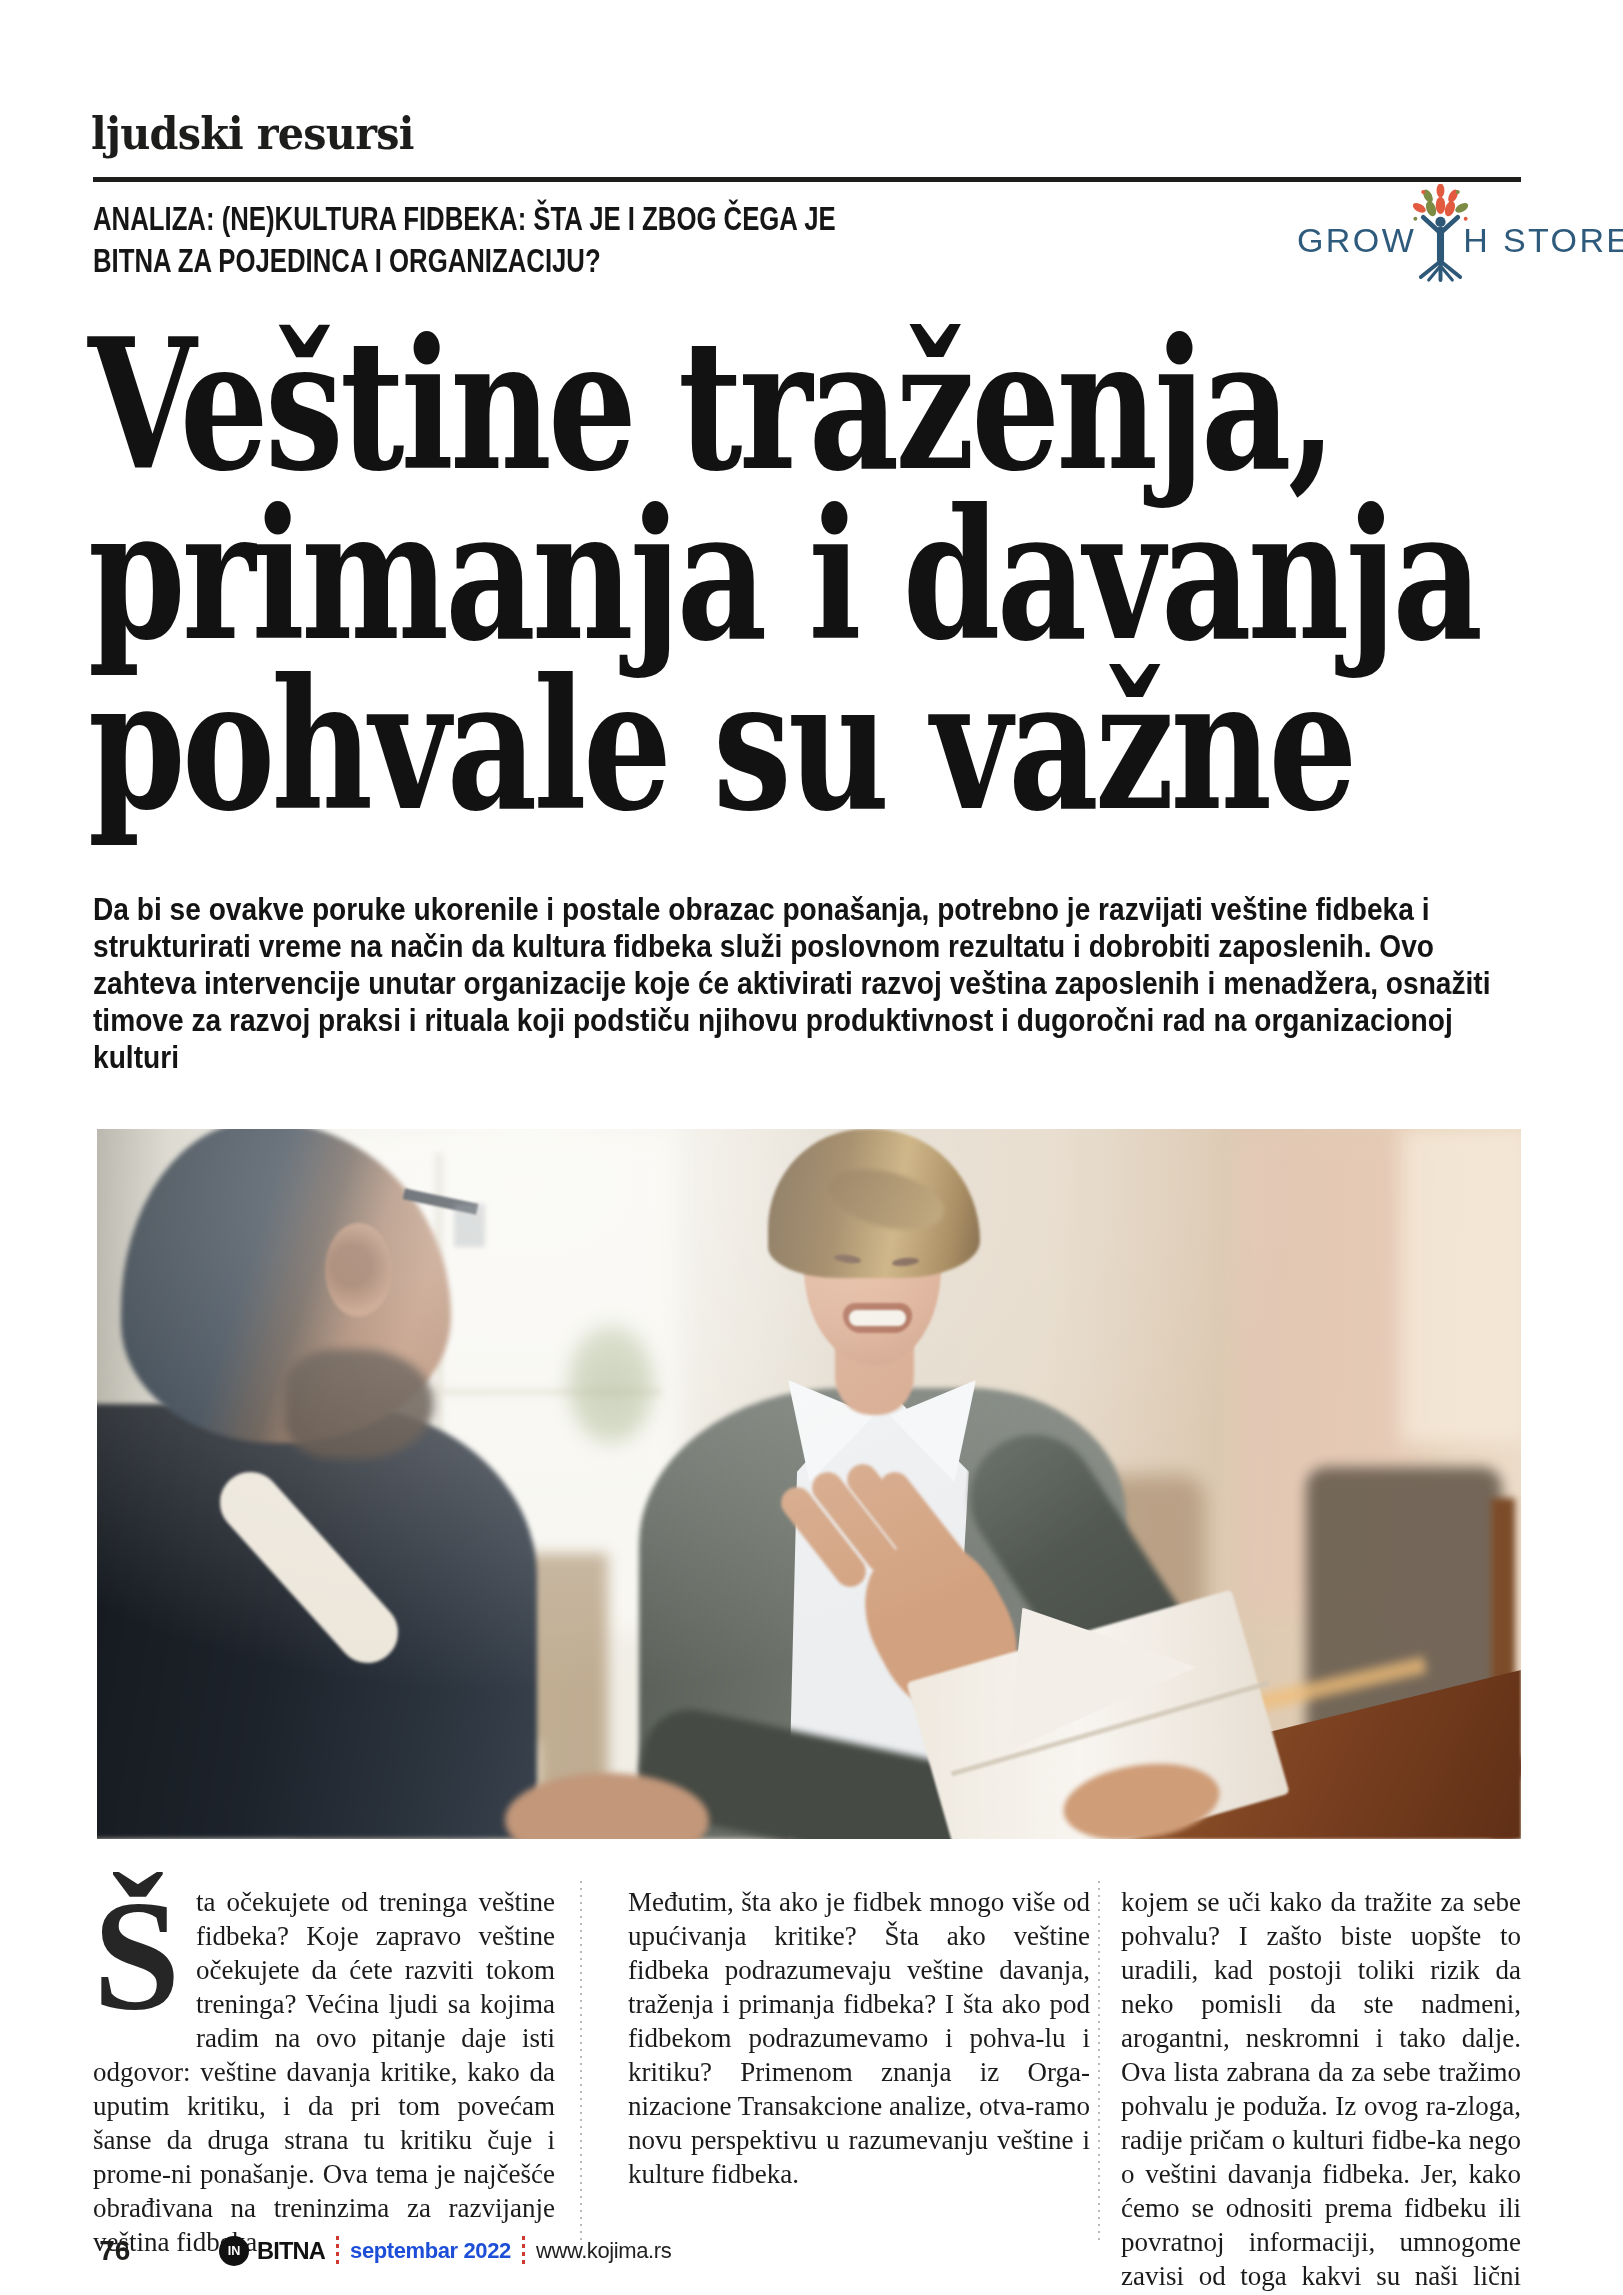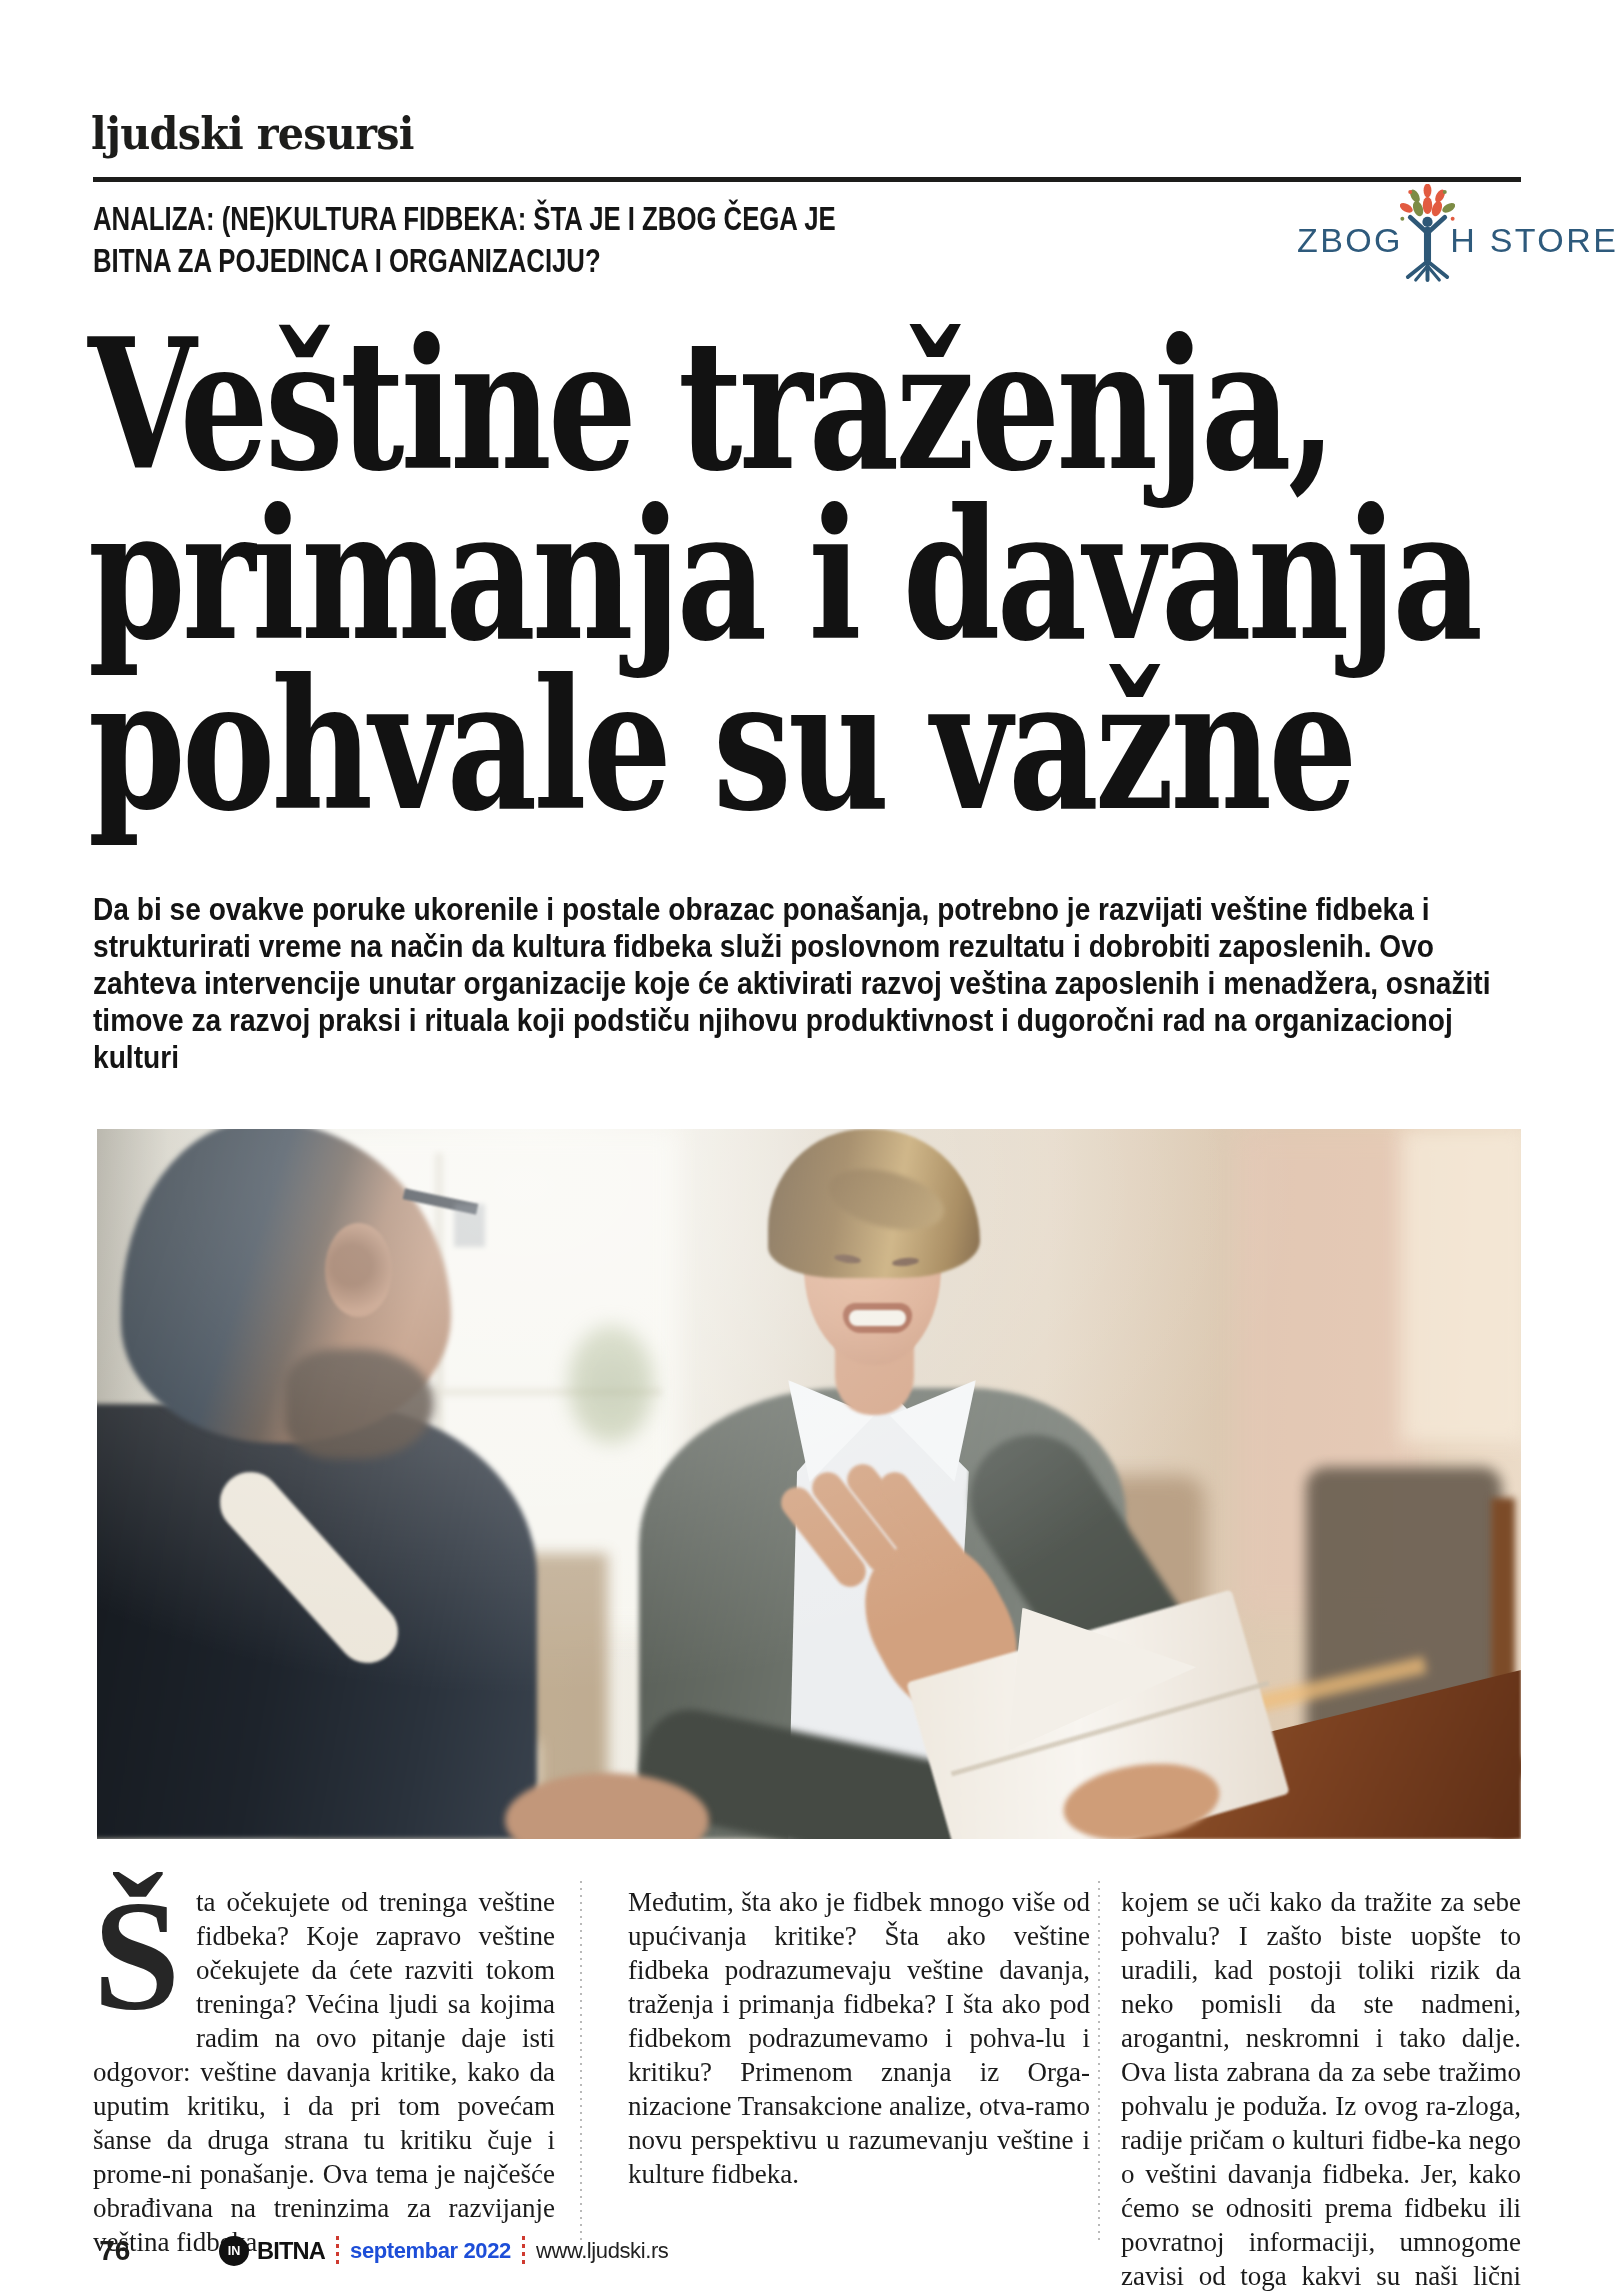--- a/index.html
+++ b/index.html
@@ -166,21 +166,21 @@
 
   <div class="section-label">ljudski resursi</div>
   <div class="top-rule"></div>
 
   <div class="kicker">
     <div>ANALIZA: (NE)KULTURA FIDBEKA: ŠTA JE I ZBOG ČEGA JE</div>
     <div>BITNA ZA POJEDINCA I ORGANIZACIJU?</div>
   </div>
 
   <div class="gc-logo">
-    <span class="gc-letter">ZBOG</span>
+    <span class="gc-letter">GROW</span>
     <svg class="gc-tree" width="55" height="101" viewBox="0 0 70 128">
 
       <ellipse cx="35" cy="8" rx="5" ry="9" fill="#e25b40"></ellipse>
       <ellipse cx="19" cy="15" rx="5" ry="9" fill="#7d8c45" transform="rotate(-30 19 15)"></ellipse>
       <ellipse cx="51" cy="15" rx="5" ry="9" fill="#e25b40" transform="rotate(30 51 15)"></ellipse>
       <ellipse cx="8" cy="30" rx="5" ry="9" fill="#e25b40" transform="rotate(-60 8 30)"></ellipse>
       <ellipse cx="62" cy="30" rx="5" ry="9" fill="#7d8c45" transform="rotate(60 62 30)"></ellipse>
       <ellipse cx="23" cy="31" rx="6" ry="10" fill="#7d8c45" transform="rotate(-20 23 31)"></ellipse>
       <ellipse cx="47" cy="31" rx="6" ry="10" fill="#e25b40" transform="rotate(20 47 31)"></ellipse>
       <ellipse cx="35" cy="27" rx="6" ry="11" fill="#e25b40"></ellipse>
@@ -282,18 +282,18 @@
   </section>
 
   <div class="footer">
     <div class="page-number">76</div>
     <div class="footer-brand">
       <div class="in-circle">IN</div>
       <div class="store-word">BITNA</div>
       <div class="red-dots"></div>
       <div class="issue-date">septembar 2022</div>
       <div class="red-dots"></div>
-      <div class="website">www.ljudski.rs</div>
+      <div class="website">www.kojima.rs</div>
     </div>
   </div>
 
 </div>
 
 
 </body></html>

